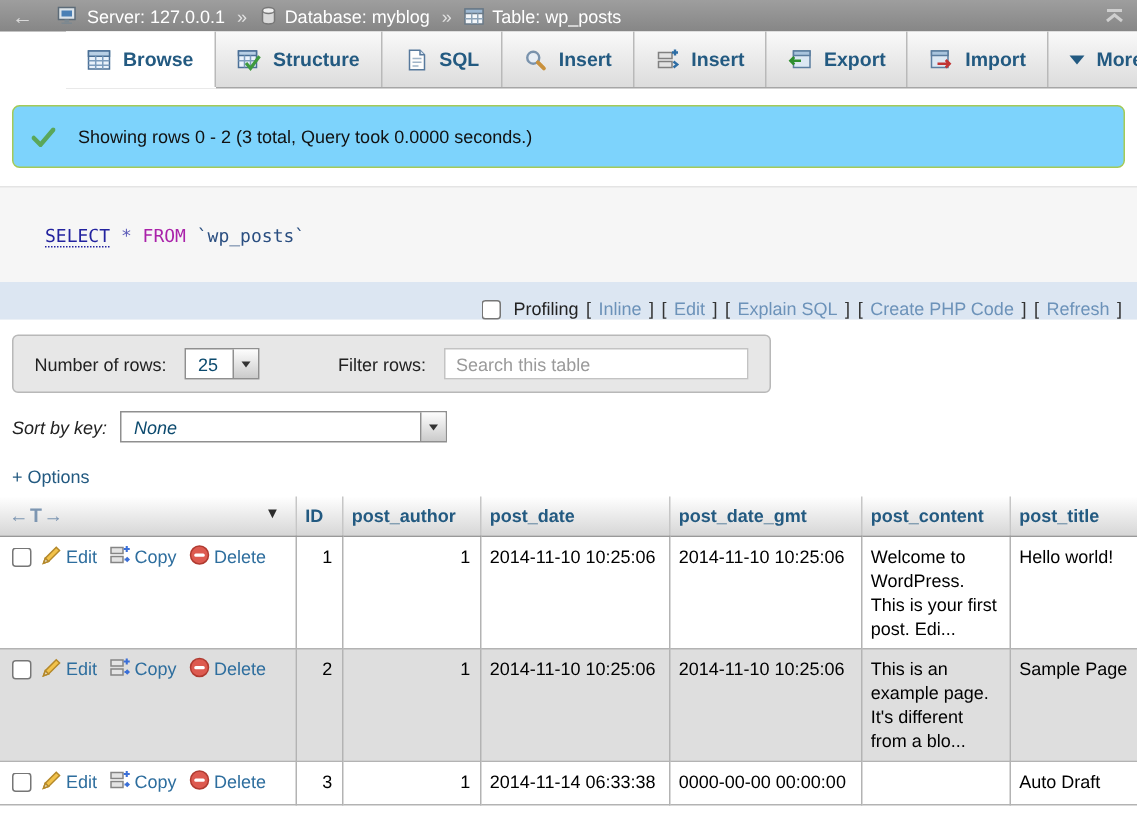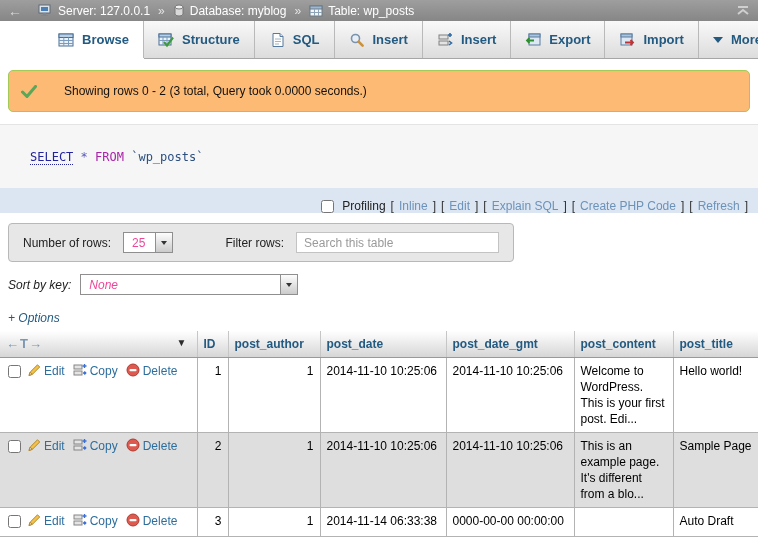--- a/index.html
+++ b/index.html
@@ -32,22 +32,22 @@
     display:flex; align-items:center; gap:8px; padding:0 14px;
     border-right:1px solid #b9b9b9; cursor:pointer;
     color:#235a81; font-weight:bold; font-size:13px; white-space:nowrap;
   }
   .tab.active { background:#fff; box-shadow:0 1px 0 0 #fff; }
   .ticon { display:flex; align-items:center; }
   .chev-down { width:0; height:0; border:5px solid transparent; border-top:6px solid #235a81; margin-top:5px; }
   
   .message {
     margin:11px 8px 0 8px; height:42px;
-    background:#fdba74; border:1px solid #a3ca57; border-radius:5px;
-    display:flex; align-items:center; gap:27px; padding:0 12px;
+    background:#7dd3fc; border:1px solid #a3ca57; border-radius:5px;
+    display:flex; align-items:center; gap:15px; padding:0 12px;
     color:#111;
   }
   
   .sql-section { margin-top:12px; background:#f6f6f6; border-top:1px solid #e4e4e4; }
   .sql-query {
     padding:25px 30px 24px 30px;
     font-family:"DejaVu Sans Mono", monospace; font-size:12px;
     white-space:pre;
   }
   .kw-select { color:#23239f; border-bottom:1px dotted #23239f; cursor:pointer; }
@@ -66,36 +66,36 @@
   .rows-bar {
     margin:10px 8px 0 8px; width:fit-content;
     background:#e7e7e7; border:1px solid #b8b8b8; border-radius:4px;
     display:flex; align-items:center; gap:12px; padding:8px 14px;
     color:#222;
   }
   .pma-select {
     display:inline-flex; align-items:stretch; height:21px;
     background:#fff; border:1px solid #8f8f8f; cursor:pointer;
   }
-  .sel-val { padding:3px 10px 0 8px; font-size:12px; color:#ec4899; }
+  .sel-val { padding:3px 10px 0 8px; font-size:12px; color:#0c4a6e; }
   .sel-btn {
     width:17px; border-left:1px solid #8f8f8f;
     background:linear-gradient(#fdfdfd,#cbcbcb);
     display:flex; align-items:center; justify-content:center;
   }
   .tri { width:0; height:0; border:3.5px solid transparent; border-top:4.5px solid #333; margin-top:4px; }
   .filter-input {
     width:203px; height:21px; border:1px solid #c3c3c3; padding:2px 7px;
     font-family:"Liberation Sans", sans-serif; font-size:12px; color:#333;
   }
   .filter-input::placeholder { color:#9a9a9a; }
   .sort-row { margin:12px 8px 0 8px; display:flex; align-items:center; gap:9px; color:#222;font-style:italic; }
   .sort-select { width:218px; }
   .sort-select .sel-val { flex:1; }
-  .options-link { margin:16px 8px 6px 8px; color:#235a81; cursor:pointer; width:fit-content;font-style:italic; }
+  .options-link { margin:16px 8px 6px 8px; color:#235a81; cursor:pointer; width:fit-content; }
   
   table.results { border-collapse:collapse; table-layout:fixed; width:780px; font-size:12px; }
   .results thead tr { background:linear-gradient(#ffffff,#d6d6d6); }
   .results th {
     color:#235a81; font-weight:bold; text-align:left;
     padding:5px 6px; border-bottom:1px solid #999; border-right:1px solid #c6c6c6;
     white-space:nowrap; height:26px; cursor:pointer;
   }
   .th-actions { position:relative; }
   .nav-icons { color:#7d96b2; font-size:13px; letter-spacing:1px; cursor:pointer; }

